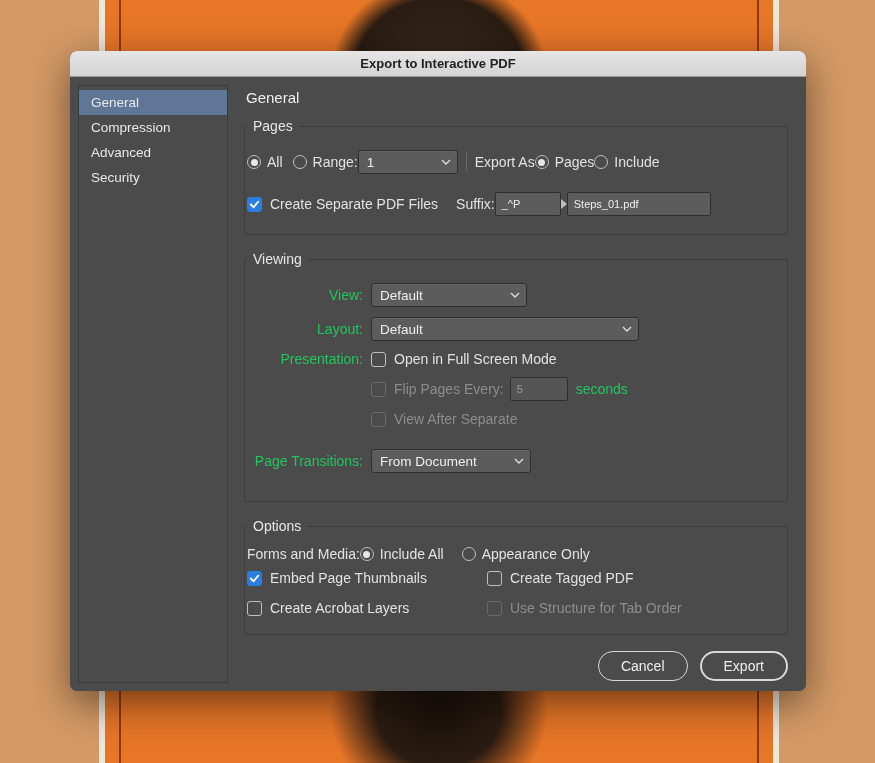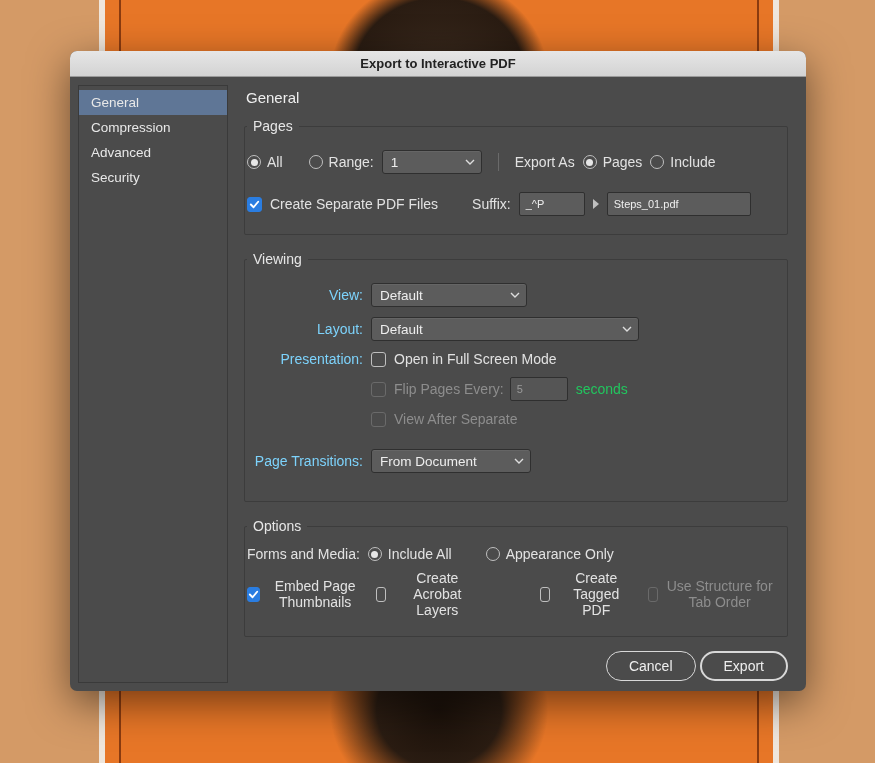--- a/index.html
+++ b/index.html
@@ -55,21 +55,21 @@
 
   fieldset.group {
     border:1px solid #3c3c3c; border-radius:2px;
     margin:0 0 16px 0; padding:16px 14px 18px 2px;
     position:relative;
   }
   fieldset.group > legend {
     padding:0 6px; color:#e6e6e6; font-size:14px;
   }
 
-  .row { display:flex; align-items:center; gap:8px; flex-wrap:wrap; }
+  .row { display:flex; align-items:center; flex-wrap:wrap; }
   .row + .row { margin-top:18px; }
   .lab { color:#e2e2e2; font-size:14px; }
   .lab.dim { color:#22c55e; }
   .sep { width:1px; height:18px; background:#6a6a6a; margin:0 8px; }
 
   
   .radio {
     display:inline-flex; align-items:center; gap:6px; cursor:default;
   }
   .radio .dot {
@@ -112,30 +112,30 @@
   .tin.dim { color:#9a9a9a; background:#555; }
 
   
   .tri {
     width:0; height:0; border-top:5px solid transparent; border-bottom:5px solid transparent;
     border-left:6px solid #bfbfbf; display:inline-block;
   }
 
   
   .vrow { display:flex; align-items:center; margin-bottom:10px; }
-  .vlab { width:124px; text-align:right; padding-right:8px; color:#7dd3fc; }
+  .vlab { width:124px; text-align:right; padding-right:8px; color:#22c55e; }
   .vlab.indent { width:124px; }
 
   
   .optcols { display:flex; gap:60px; margin-top:8px; }
-  .optcol { display:flex; flex-direction:row; gap:14px;text-align:center; }
+  .optcol { display:flex; flex-direction:column; gap:14px;text-align:center; }
 
   
   .footer {
-    position:absolute; right:18px; bottom:10px; display:flex; gap:4px;
+    position:absolute; right:18px; bottom:10px; display:flex; gap:12px;
   }
   .btn {
     height:30px; padding:0 22px; border-radius:16px; border:1.5px solid #d8d8d8;
     background:transparent; color:#eee; font-size:14px; display:inline-flex; align-items:center; justify-content:center;
   }
   .btn.primary { border-width:2px; }
 
 </style>
 </head>
 <body>

